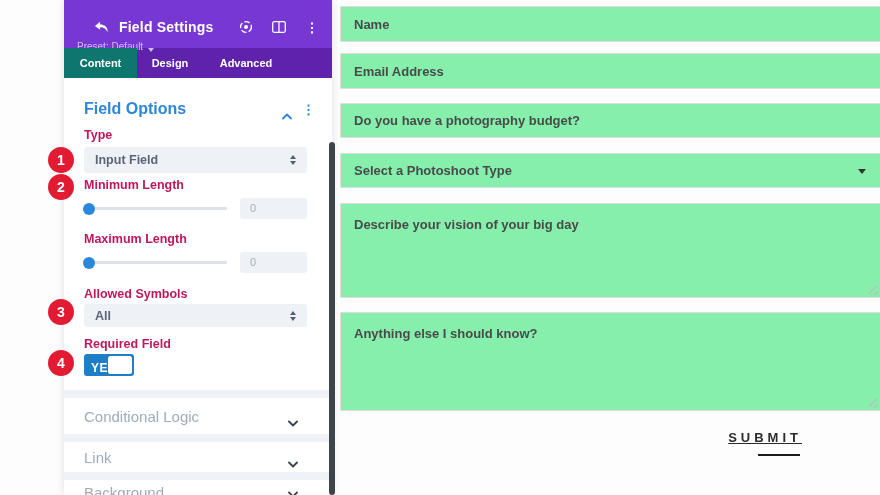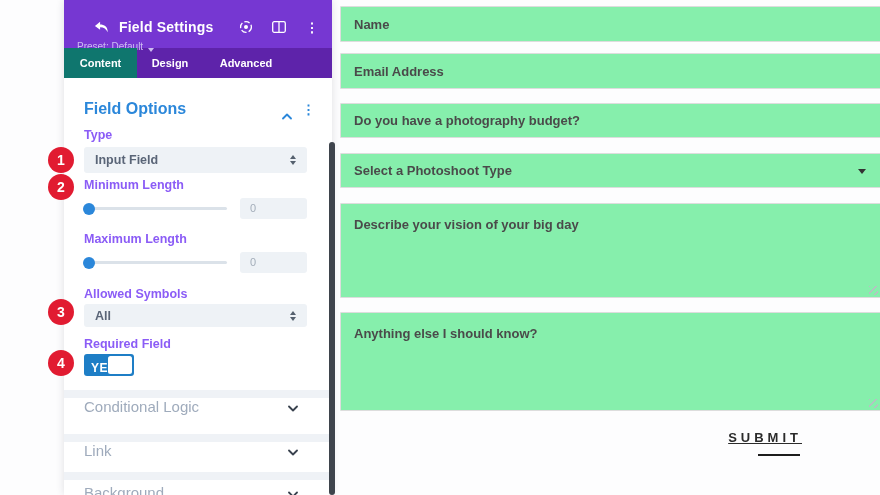--- a/index.html
+++ b/index.html
@@ -30,21 +30,21 @@
   .tab-2 { width:66px; }
   .tab-3 { width:86px; }
 
   .fo-section { padding:20px 25px 14px 20px; }
   .fo-head { display:flex; align-items:center; height:22px; }
   .fo-title { flex:1; font-size:16px; font-weight:600; color:#2b87da; }
   .fo-head .chev { margin-right:10px; }
   .fo-kebab { color:#2b87da; font-size:13px; font-weight:bold; line-height:1; cursor:pointer; margin-right:-8px; }
 
   .chev { width:10px; height:7px; display:inline-block; cursor:pointer; }
-  .ctl-label { margin-top:8px; height:14px; line-height:14px; font-size:12.5px; font-weight:600; color:#8b5cf6; }
+  .ctl-label { margin-top:8px; height:14px; line-height:14px; font-size:12.5px; font-weight:600; color:#be185d; }
   .ctl-label.mt13 { margin-top:13px; }
   .ctl-label.mt5  { margin-top:5px; }
   .ctl-label.mt14 { margin-top:14px; }
   .ctl-label.mt10 { margin-top:10px; }
 
   .select-ctl {
     margin-top:5px; height:26px; background:#eef2f6; border-radius:3px;
     display:flex; align-items:center; padding:0 11px; cursor:pointer;
     font-size:12.5px; font-weight:600; color:#5a6577;
   }
@@ -59,21 +59,21 @@
   .slider-value {
     margin-left:auto; width:67px; height:21px; background:#eef2f6; border-radius:3px;
     font-size:11px; color:#a4aeba; line-height:21px; padding-left:10px;
   }
 
   .toggle { margin-top:3px; position:relative; width:50px; height:22px; background:#1e7ec6; border-radius:3px; cursor:pointer; }
   .toggle-label { position:absolute; left:7px; top:7px; font-size:12px; font-weight:bold; color:#fff; letter-spacing:.5px; }
   .toggle-knob { position:absolute; right:2px; top:2px; width:24px; height:18px; background:#fff; border-radius:2.5px; }
 
   .band { height:8px; background:#eff2f6; }
-  .section-row { display:flex; align-items:flex-start; padding:0 34px 0 20px; cursor:pointer; background:#fff; }
+  .section-row { display:flex; align-items:center; padding:0 34px 0 20px; cursor:pointer; background:#fff; }
   .row-cl { height:36px; }
   .row-link { height:30px; }
   .row-bg { height:30px; align-items:flex-start; padding-top:4px; }
   .section-title { flex:1; font-size:15px; color:#9fabbc; }
   .chev-dark { width:10px; height:7px; }
 
   
   .scroll-thumb { position:absolute; left:329px; top:142px; width:6px; height:353px; background:#3e444c; border-radius:3px; cursor:pointer; z-index:6; }
 
   

